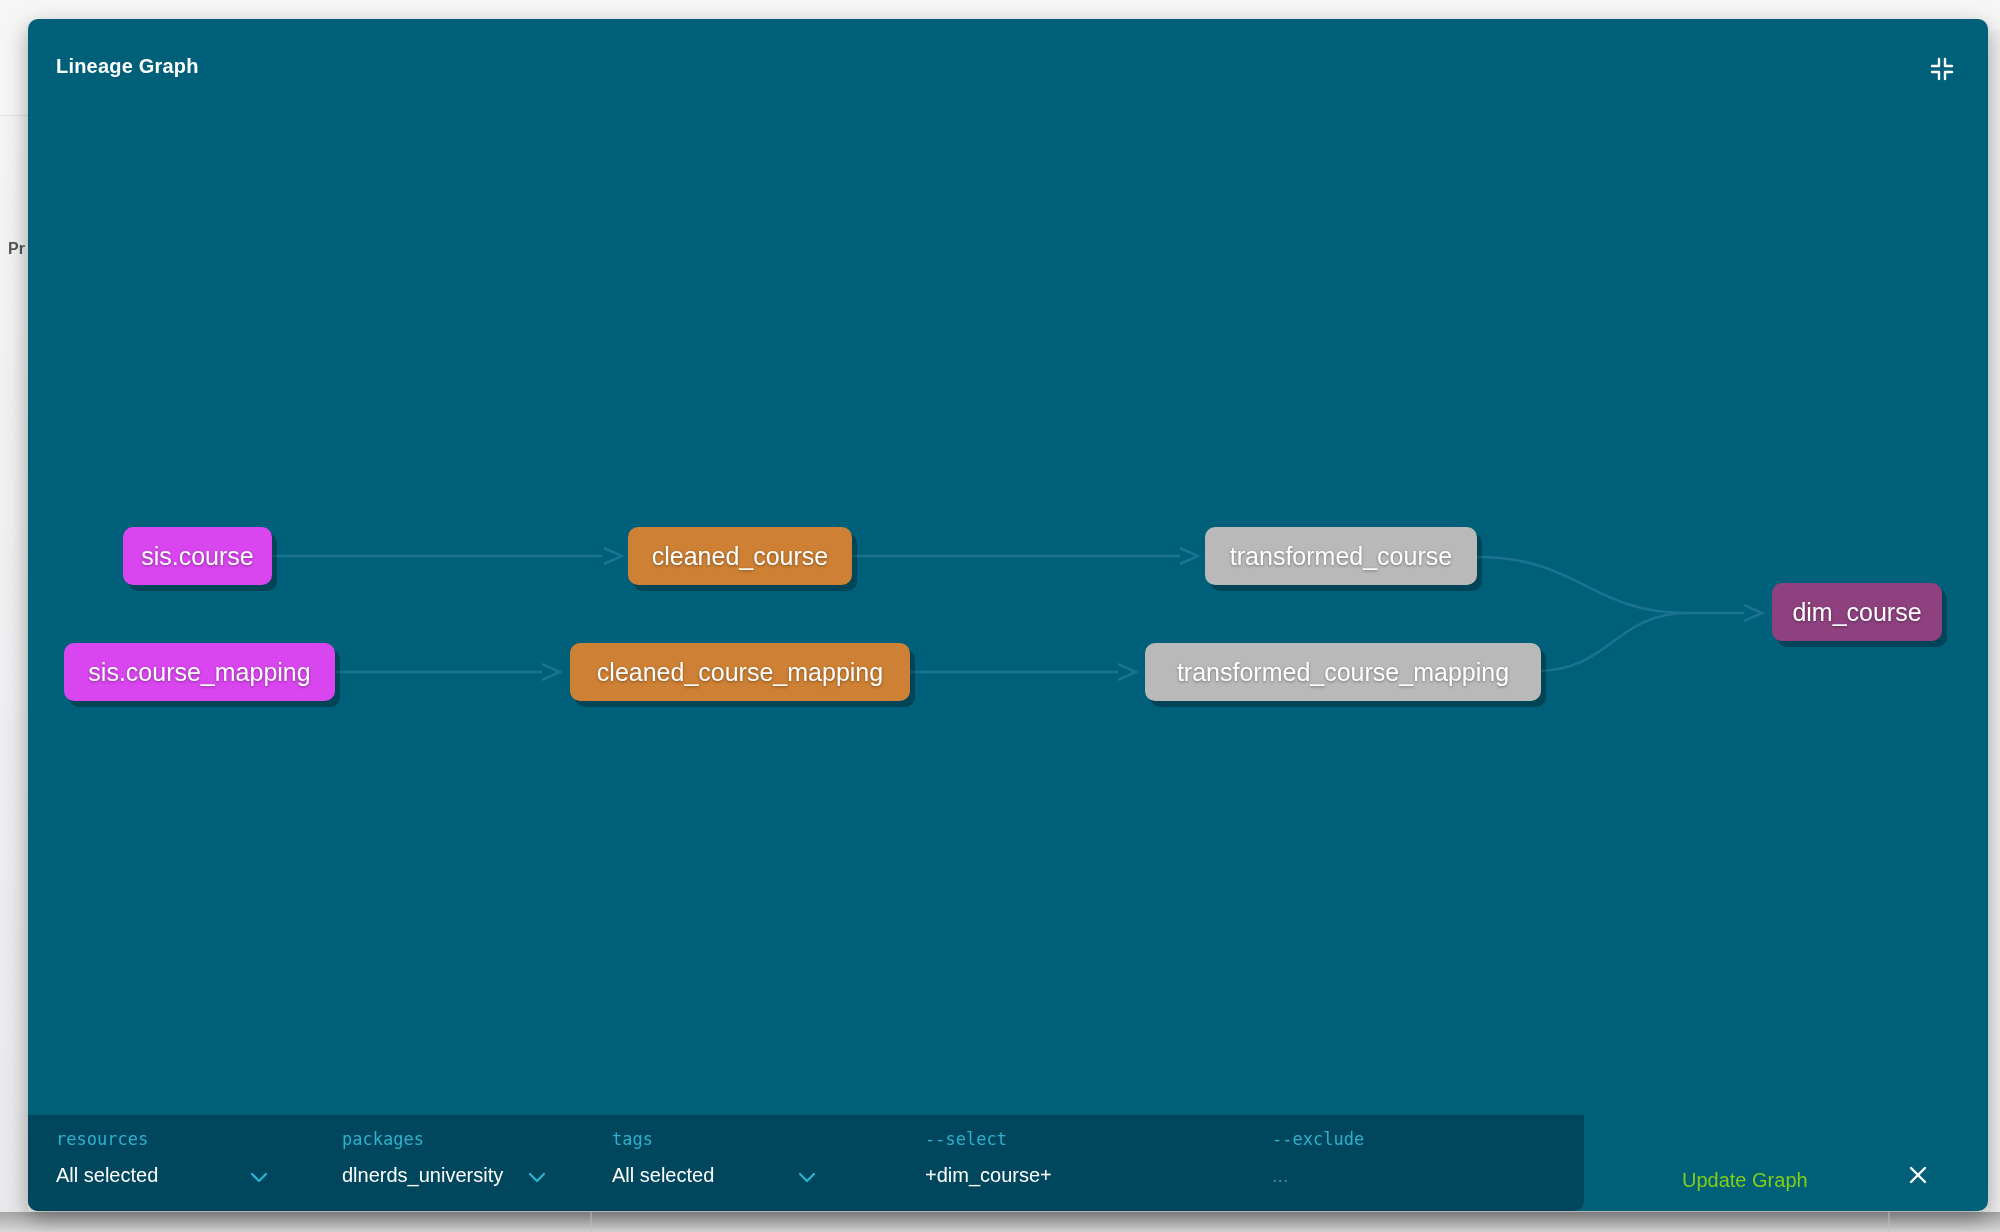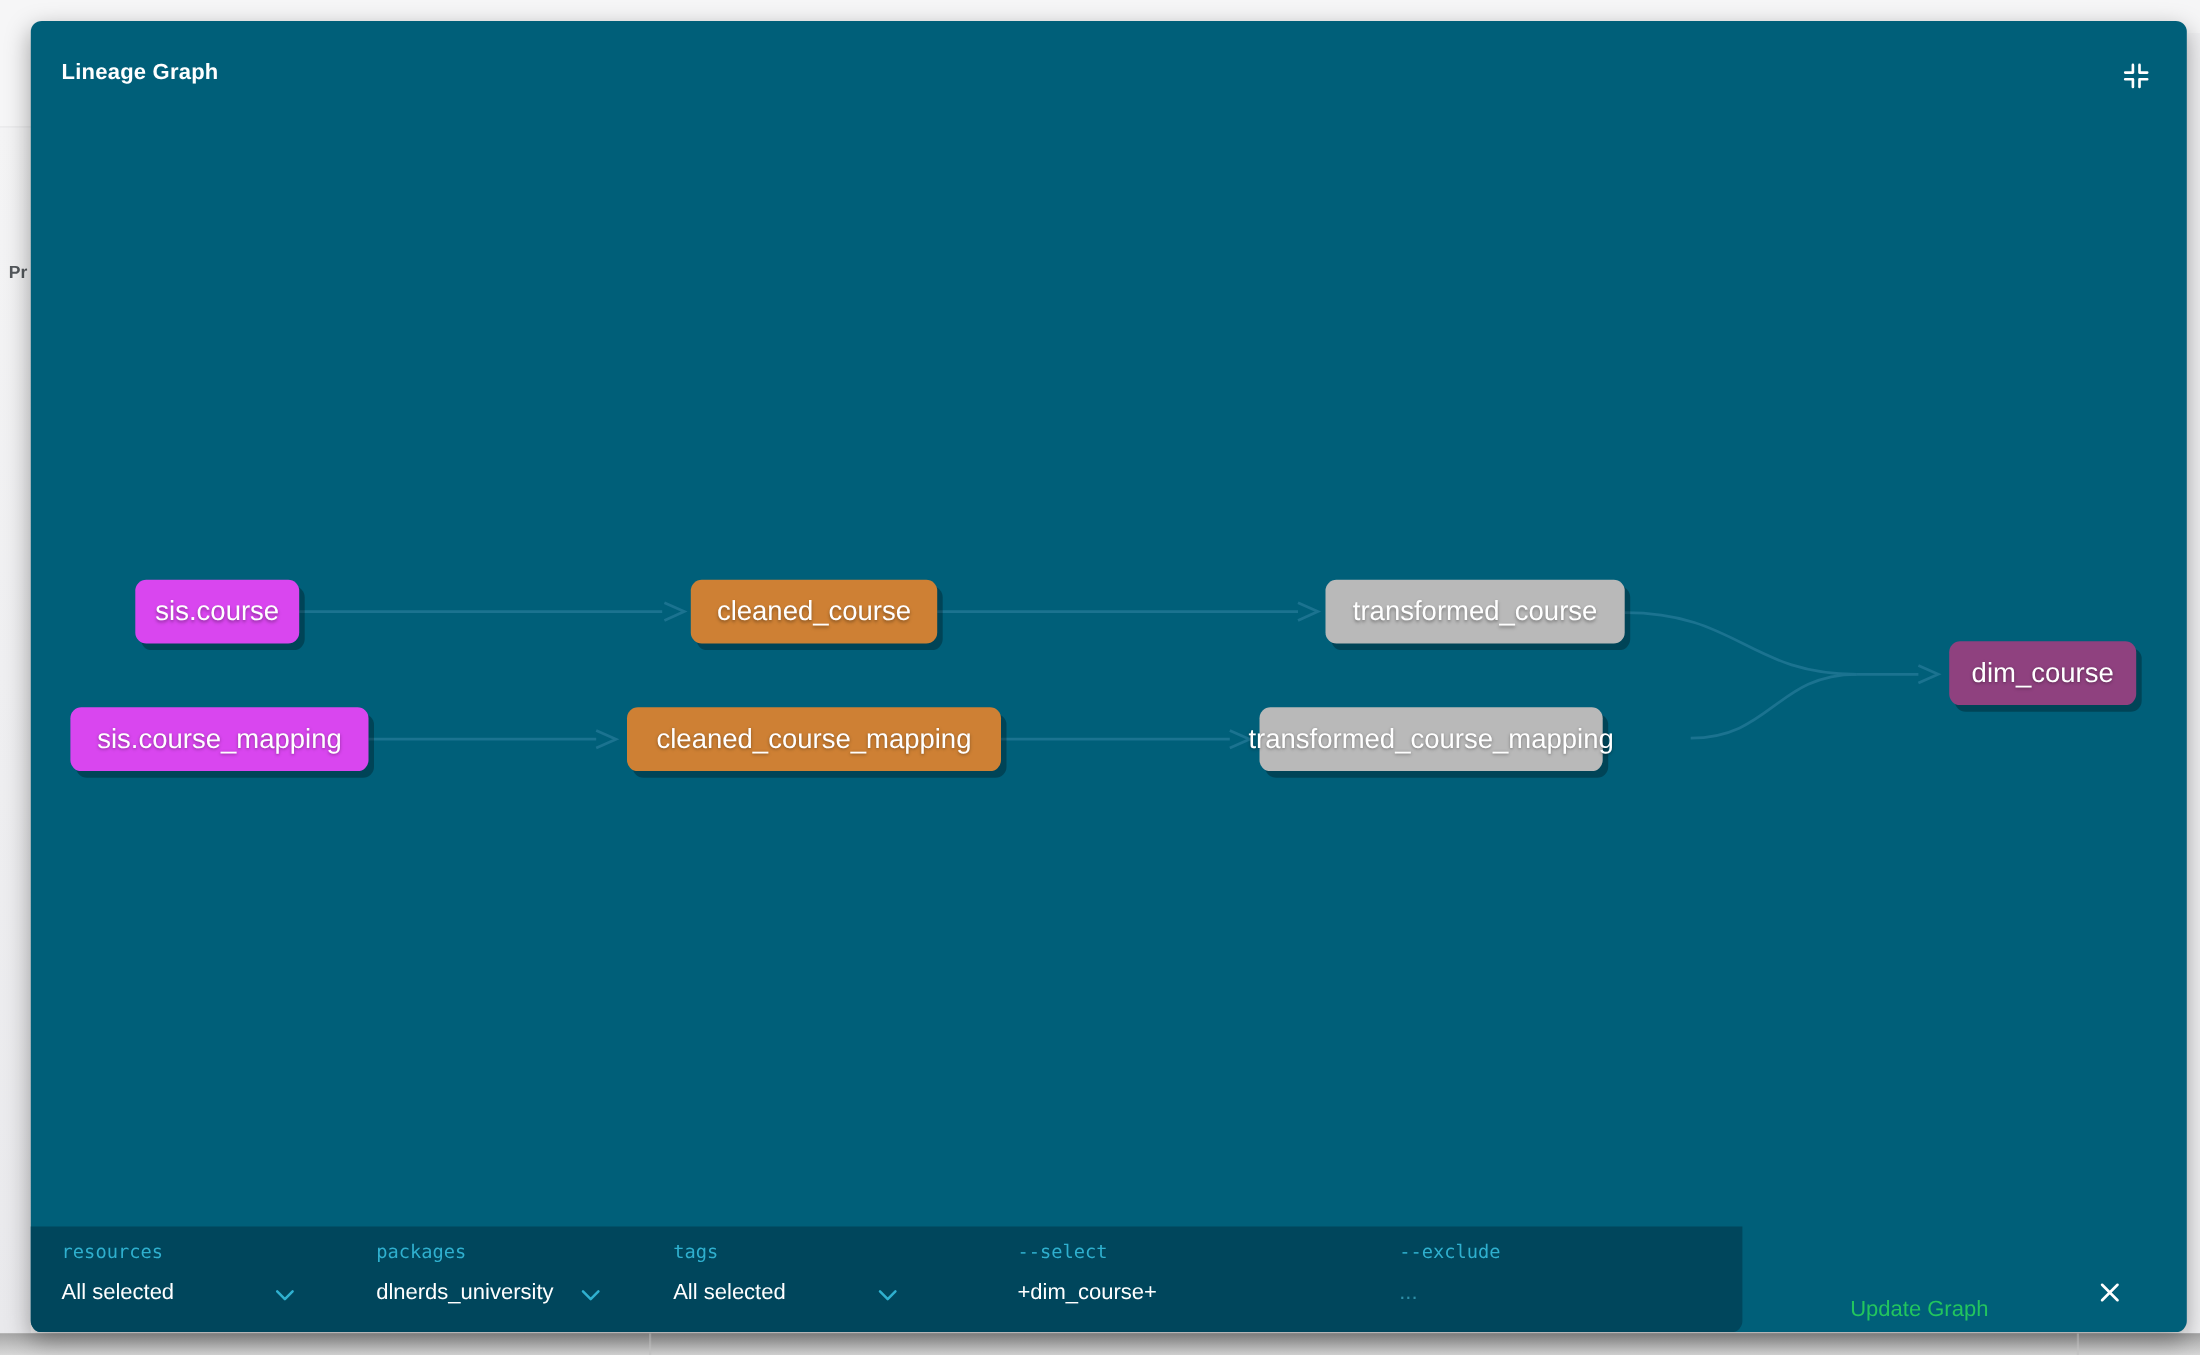--- a/index.html
+++ b/index.html
@@ -25,35 +25,35 @@
         color:#fff;font-size:25px;box-shadow:5px 6px 0 rgba(0,0,0,.28);text-shadow:0 1px 3px rgba(0,0,0,.38);cursor:pointer;white-space:nowrap;}
   .node-green{background:#d946ef;}
   .node-orange{background:#CE8034;}
   .node-gray{background:#B9B9B9;}
   .node-purple{background:#8F417F;}
   .n1{left:95px;top:508px;width:149px;}
   .n2{left:36px;top:624px;width:271px;}
   .n3{left:600px;top:508px;width:224px;}
   .n4{left:542px;top:624px;width:340px;}
   .n5{left:1177px;top:508px;width:272px;}
-  .n6{left:1117px;top:624px;width:312px;}
+  .n6{left:1117px;top:624px;width:396px;}
   .n7{left:1744px;top:564px;width:170px;}
   
 
   .edges{position:absolute;left:0;top:0;width:1960px;height:1192px;pointer-events:none;}
 
   
   .footer{position:absolute;left:0;bottom:0;width:1556px;height:96px;background:#00465C;border-radius:0 0 10px 10px;}
   .f-label{position:absolute;top:14px;font-family:"DejaVu Sans Mono",monospace;font-size:17px;color:#2FB0CF;white-space:nowrap;}
   .f-value{position:absolute;top:49px;font-size:20px;color:#ffffff;white-space:nowrap;}
   .f-value.dim{color:#2e8fa8;}
   .chev{position:absolute;top:57px;width:18px;height:12px;cursor:pointer;}
   .l0{left:28px;} .l1{left:314px;} .l2{left:584px;} .l3{left:860px;margin-left:37px;} .l4{left:1244px;}
   .c0{left:222px;} .c1{left:500px;} .c2{left:770px;}
-  .update-btn{position:absolute;left:1654px;top:64px;font-size:20px;color:#22c55e;cursor:pointer;white-space:nowrap;}
+  .update-btn{position:absolute;left:1654px;top:54px;font-size:20px;color:#84cc16;cursor:pointer;white-space:nowrap;}
   .close-btn{position:absolute;left:1872px;top:42px;width:36px;height:36px;display:flex;align-items:center;justify-content:center;cursor:pointer;}
 </style>
 </head>
 <body>
 
 <div id="page">
 
   <div class="bg-left-divider"></div>
   <div class="bg-left-lower"></div>
   <div class="bg-clipped-text">Pr</div>

